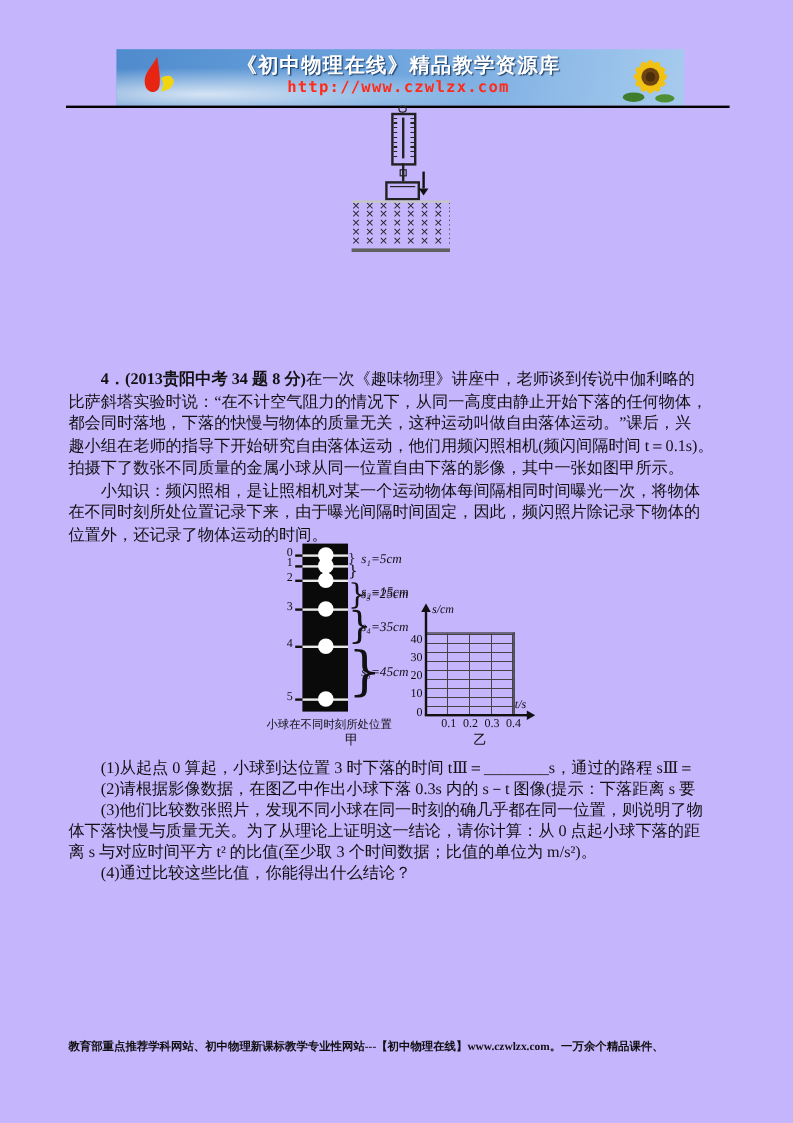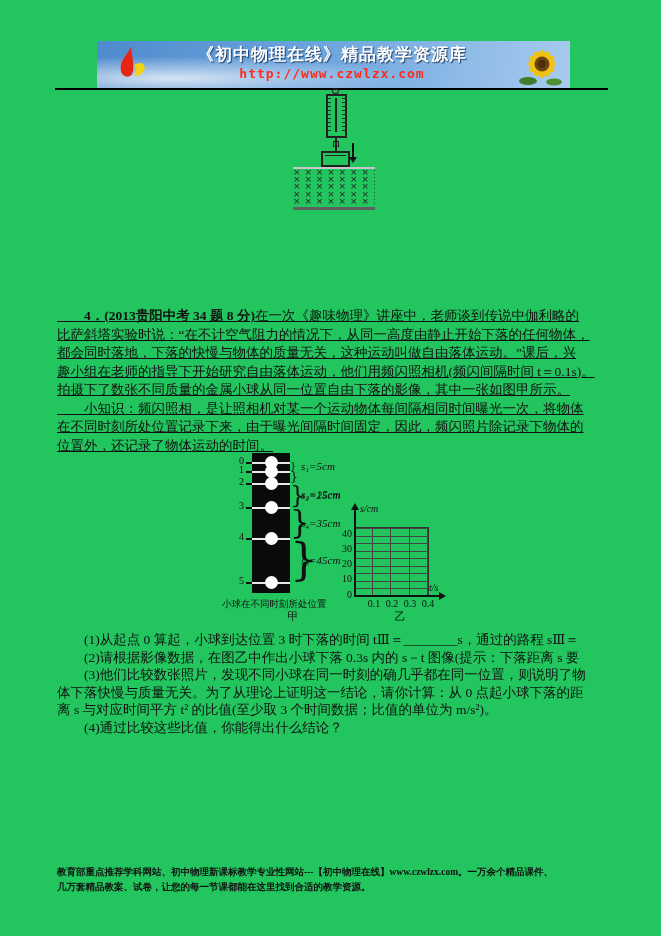--- a/index.html
+++ b/index.html
@@ -1,16 +1,16 @@
 <!DOCTYPE html>
 <html><head>
 <meta charset="utf-8">
 <style>
   html,body{margin:0;padding:0;background:#fff;}
-  .page{position:relative;width:661px;height:936px;background:#22c55e;overflow:hidden;
+  .page{position:relative;width:661px;height:936px;background:#c4b5fd;overflow:hidden;
         font-family:"Liberation Serif","DejaVu Serif",serif;color:#111;}
 
   
   .banner{position:absolute;left:97px;top:41px;width:473px;height:47px;
           background:
             radial-gradient(ellipse at 16% 80%, rgba(255,255,255,.75), rgba(255,255,255,0) 42%),
             linear-gradient(100deg,#4f8bcd 0%,#6ba3dd 45%,#a7cbee 100%);
           overflow:hidden;}
   .banner-logo{position:absolute;left:16px;top:4px;width:40px;height:40px;}
   .banner-text{position:absolute;left:70px;top:2px;width:330px;text-align:center;}
@@ -37,21 +37,21 @@
   .arrow-head{position:absolute;left:349px;top:157px;width:0;height:0;
               border-left:4px solid transparent;border-right:4px solid transparent;border-top:6px solid #111;}
   .foam{position:absolute;left:293px;top:167px;width:82px;height:38px;
         border-top:2px solid #c6c6c6;border-bottom:3px solid #606060;
         overflow:hidden;text-align:center;}
   .hatch-row{font-size:9px;line-height:7.2px;letter-spacing:.5px;color:#222;
              font-family:"DejaVu Sans",sans-serif;white-space:nowrap;}
 
   
   .textblock{position:absolute;left:57px;width:551px;font-size:13.5px;}
-  .tline{height:18.5px;white-space:nowrap;overflow:visible;text-decoration:underline;}
+  .tline{height:18.5px;white-space:nowrap;overflow:visible;}
   .qline{height:17.6px;white-space:nowrap;overflow:visible;}
   .fline{height:15px;white-space:nowrap;overflow:visible;}
   .problem{top:307px;}
   .questions{top:631px;}
   .footer{top:866px;font-size:9.5px;font-weight:bold;color:#101010;}
 
   
   .strip{position:absolute;left:252px;top:453px;width:38px;height:140px;background:#0a0a0a;}
   .posline{position:absolute;left:0;width:38px;height:1.5px;background:#e8e8e8;}
   .ball{position:absolute;left:13px;width:13px;height:13px;border-radius:50%;background:#fff;}
@@ -212,16 +212,15 @@
       <div class="qline">　　(1)从起点 0 算起，小球到达位置 3 时下落的时间 tⅢ＝________s，通过的路程 sⅢ＝</div>
       <div class="qline">　　(2)请根据影像数据，在图乙中作出小球下落 0.3s 内的 s－t 图像(提示：下落距离 s 要</div>
       <div class="qline">　　(3)他们比较数张照片，发现不同小球在同一时刻的确几乎都在同一位置，则说明了物</div>
       <div class="qline">体下落快慢与质量无关。为了从理论上证明这一结论，请你计算：从 0 点起小球下落的距</div>
       <div class="qline">离 s 与对应时间平方 t² 的比值(至少取 3 个时间数据；比值的单位为 m/s²)。</div>
       <div class="qline">　　(4)通过比较这些比值，你能得出什么结论？</div>
     </div>
 
   <div class="textblock footer">
       <div class="fline">教育部重点推荐学科网站、初中物理新课标教学专业性网站---【初中物理在线】www.czwlzx.com。一万余个精品课件、</div>
-      <div class="fline">几万套精品教案、试卷，让您的每一节课都能在这里找到合适的教学资源。</div>
     </div>
 
 </div>
 
 </body></html>

